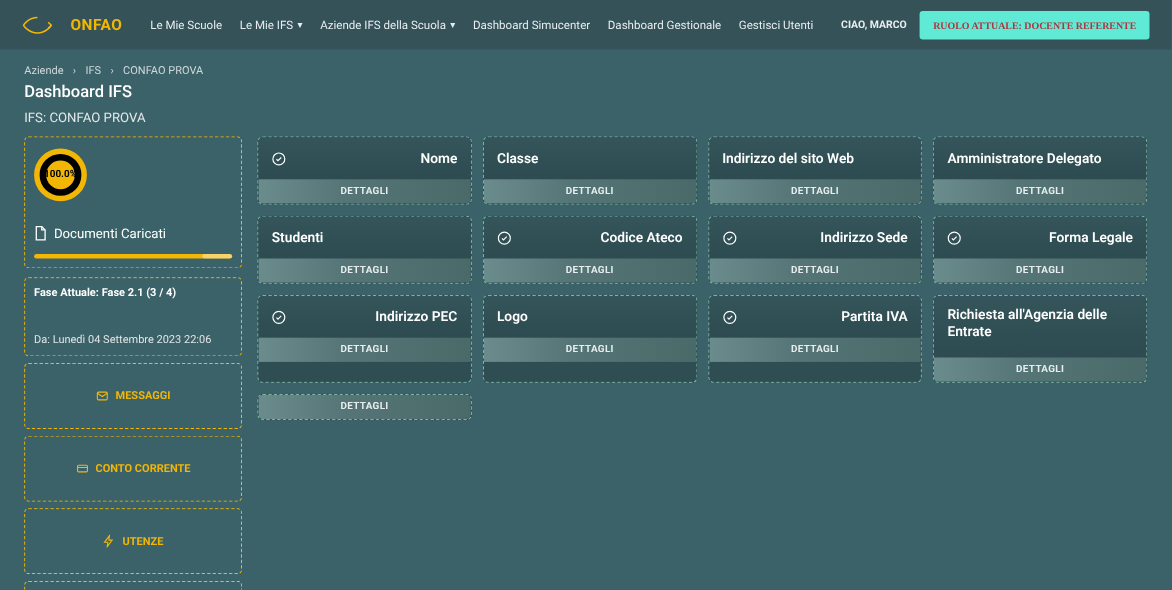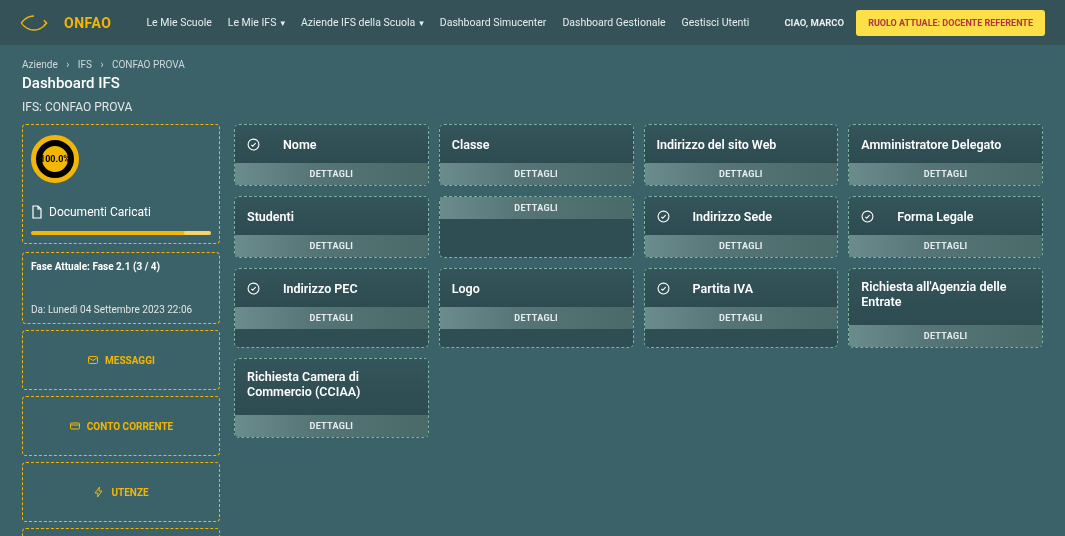--- a/index.html
+++ b/index.html
@@ -7,21 +7,21 @@
 
 
 .topbar { display: flex; align-items: center; height: 45px; background: #345258; padding: 0 20px; }
 .logo { display: flex; align-items: center; gap: 16px; }
 .logo-ring { width: 28px; height: 18px; }
 .logo-text { color: #f2b705; font-weight: 700; font-size: 14px; letter-spacing: .5px; }
 .nav { display: flex; gap: 16px; margin-left: auto; margin-right: auto; }
 .nav a { color: #e8eef0; font-size: 10.5px; text-decoration: none; display:flex; align-items:center; gap:4px;}
 .chev { font-size: 9px; }
 .greet { color: #eaeef0; font-size: 9.5px; font-weight:700; margin-right: 12px; }
-.role-badge { background: #fde047; color: #b3333f; font-size: 9px; font-weight: 700; padding: 8px 12px; border-radius: 3px; }
+.role-badge { background: #5eead4; color: #b3333f; font-size: 9px; font-weight: 700; padding: 8px 12px; border-radius: 3px; font-family: Liberation Serif, serif; }
 
 
 .crumbs { padding: 14px 22px 4px; font-size: 10px; color: #cfd9db; }
 .crumbs span.sep { margin: 0 6px; color:#cfd9db; }
 .page-title { padding: 0 22px 8px; font-size: 15px; font-weight: 500; }
 .subtitle { padding: 0 22px 10px; font-size: 12px; color: #e3e9ea; }
 
 
 .main { display:flex; gap:14px; padding: 0 22px; }
 .sidebar { width: 198px; flex-shrink:0; }
@@ -36,21 +36,21 @@
 .bar { width:100%; height:4px; background:#f2b705; border-radius:2px; margin-top:12px; position:relative;}
 .bar::after{content:""; position:absolute; right:0; top:0; width:15%; height:100%; background:rgba(255,255,255,.4); border-radius:2px;}
 .phase { border:1px dashed #f2b705; border-radius:4px; font-size:10px; line-height:1.5; padding:6px 8px; margin-bottom:6px; }
 .phase .p1{ font-weight:700; color:#fff; }
 .phase .p2{ color:#dfe5e6;margin-top:28px; }
 .sb-btn { border:1px dashed #f2b705; border-radius:4px; color:#f2b705; font-size:10px; font-weight:700; display:flex; align-items:center; justify-content:center; gap:6px; padding:23px 0; margin-bottom:6px; cursor:pointer;}
 .sb-btn svg { width:12px; height:12px; stroke:#f2b705; fill:none; stroke-width:2; }
 
 
 .card { border:1px dashed #7bb3a3; border-radius:5px; overflow:hidden; background:#2e4e53; }
-.card-head { background: linear-gradient(#34555b,#2d4b50); padding:10px 12px; min-height:38px; display:flex; align-items:center; gap:23px; font-size:12.5px; font-weight:600; color:#fff;}
+.card-head { background: linear-gradient(#34555b,#2d4b50); padding:10px 12px; min-height:38px; display:flex; align-items:center; gap:23px; font-size:12.5px; font-weight:600; color:#fff;justify-content:space-between;}
 .card-head.tall { min-height:56px; align-items:flex-start; padding-top:10px;}
 .card-head .chk{ width:13px; height:13px; flex-shrink:0;}
 .det-btn { background:linear-gradient(90deg, #6b8c8d 0%, #567576 40%, #4a6969 100%); color:#e7edee; font-size:9px; font-weight:700; letter-spacing:.3px; text-align:center; padding:6px 0; cursor:pointer; }
 
 .icon { display:inline-flex; }
 </style>
 </head>
 <body>
 
 <div class="topbar">
@@ -182,20 +182,27 @@
         </div>
         <div class="det-btn">DETTAGLI</div>
       </div>
       <div class="card">
         <div class="card-head">
           <span>Studenti</span>
         </div>
         <div class="det-btn">DETTAGLI</div>
       </div>
       <div class="card">
+        <div class="card-head">
+          <svg class="chk" viewBox="0 0 24 24">
+            <circle cx="12" cy="12" r="10" fill="none" stroke="#fff" stroke-width="2"></circle>
+            <path d="M8 12.5l2.5 2.5L16 9.5" fill="none" stroke="#fff" stroke-width="2"></path>
+          </svg>
+          <span>Codice Ateco</span>
+        </div>
         <div class="det-btn">DETTAGLI</div>
       </div>
       <div class="card">
         <div class="card-head">
           <svg class="chk" viewBox="0 0 24 24">
             <circle cx="12" cy="12" r="10" fill="none" stroke="#fff" stroke-width="2"></circle>
             <path d="M8 12.5l2.5 2.5L16 9.5" fill="none" stroke="#fff" stroke-width="2"></path>
           </svg>
           <span>Indirizzo Sede</span>
         </div>
@@ -237,20 +244,17 @@
         </div>
         <div class="det-btn">DETTAGLI</div>
       </div>
       <div class="card">
         <div class="card-head tall">
           <span>Richiesta all'Agenzia delle Entrate</span>
         </div>
         <div class="det-btn">DETTAGLI</div>
       </div>
       <div class="card">
-        <div class="card-head tall">
-          <span>Richiesta Camera di Commercio (CCIAA)</span>
-        </div>
         <div class="det-btn">DETTAGLI</div>
       </div>
     </div>
 
 </div>
 
 </body></html>

